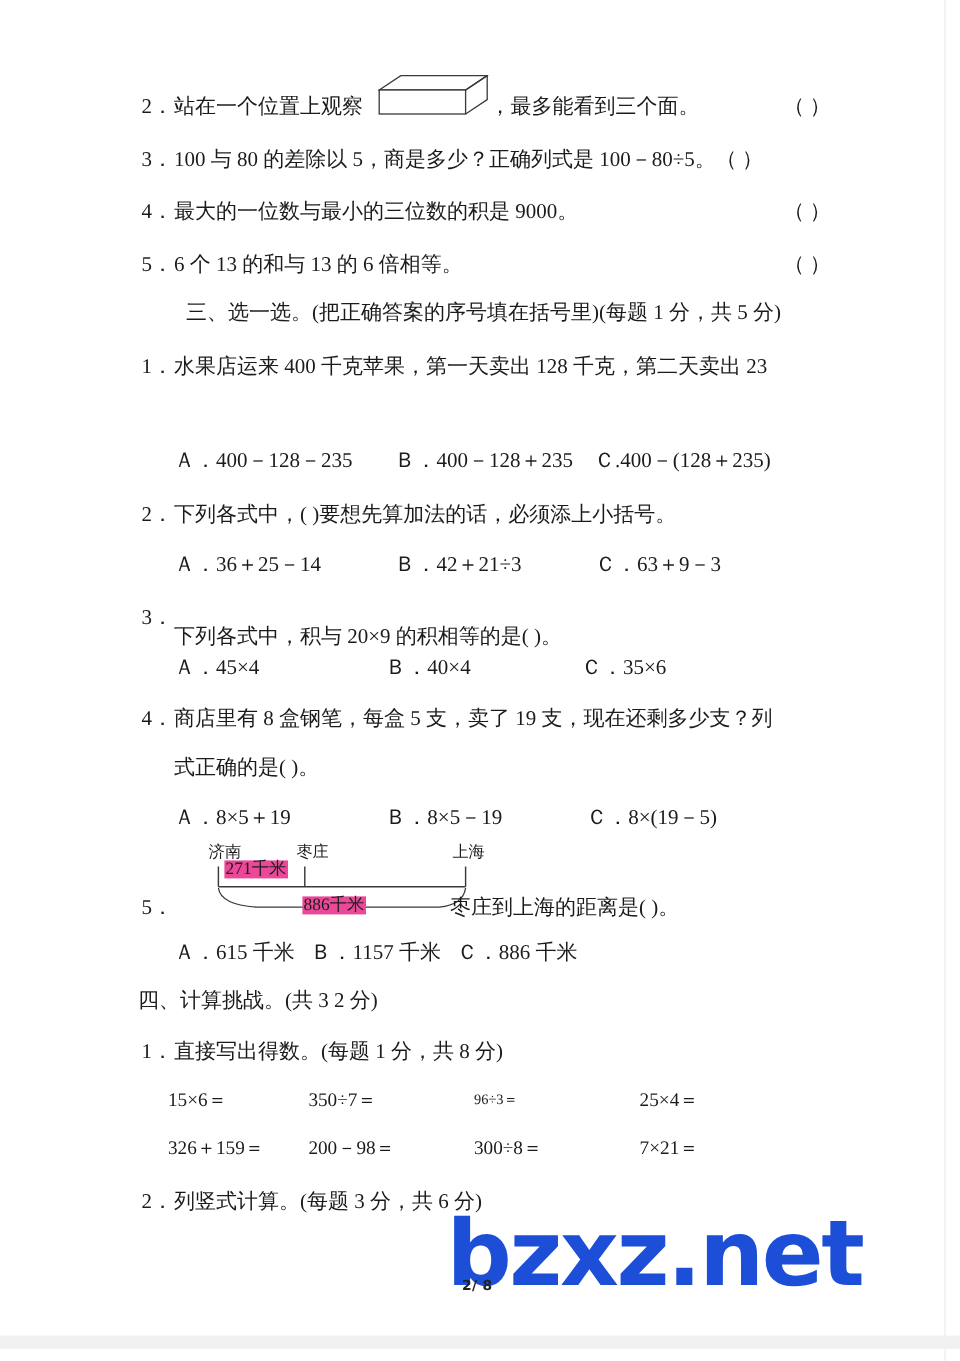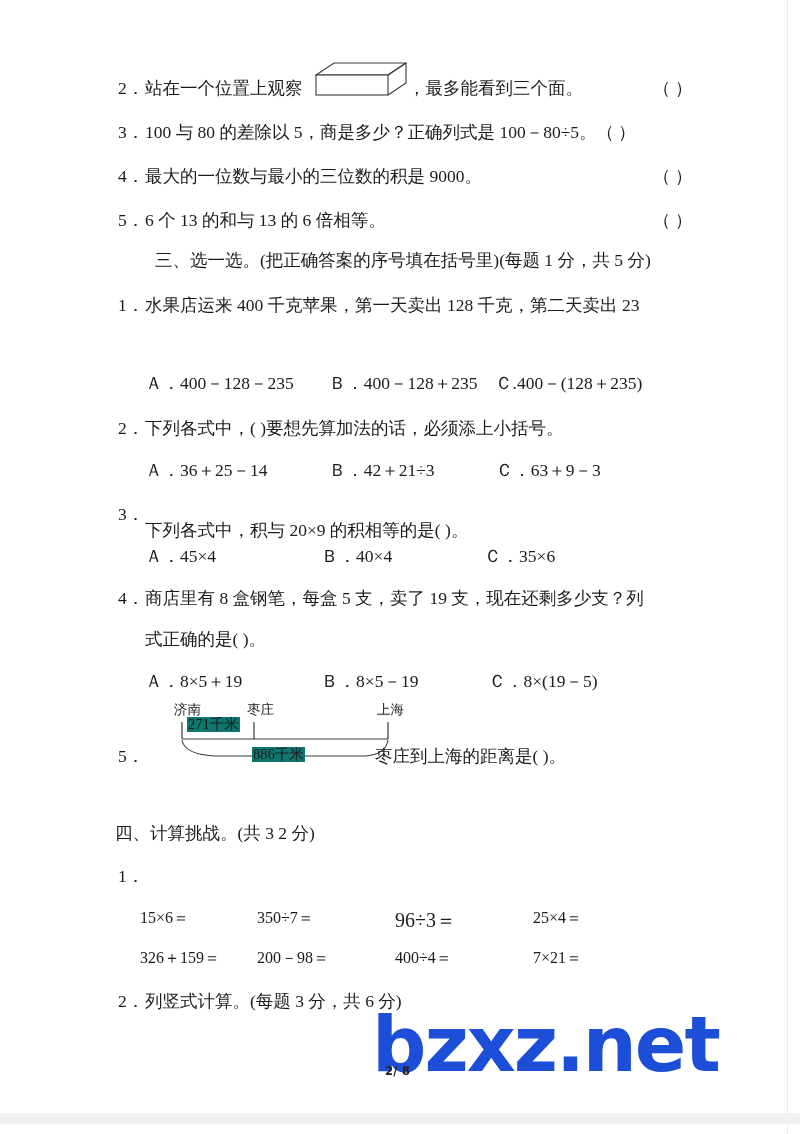--- a/index.html
+++ b/index.html
@@ -92,21 +92,21 @@
     position: absolute;
     font-size: 13.5px;
     line-height: 1;
     white-space: nowrap;
   }
   .seg-label {
     position: absolute;
     font-size: 14.5px;
     line-height: 1;
     white-space: nowrap;
-    background: #0f766e;
+    background: #ec4899;
     padding: 0 1px;
   }
 
   .pagenum {
     position: absolute;
     font-family: "DejaVu Sans", sans-serif;
     font-weight: bold;
     font-size: 11.5px;
     color: #222;
     letter-spacing: 0.3px;
@@ -183,33 +183,35 @@
       <line x1="8" y1="22" x2="214" y2="22" stroke="#3a3a3a" stroke-width="1.2"></line>
 
       <path d="M 8 23 Q 10 37 40 39 L 192 39 Q 212 37 214 23" fill="none" stroke="#3a3a3a" stroke-width="1.1"></path>
     </svg>
 
     <div class="seg-label" style="left:13px; top:14px;">271千米</div>
     <div class="seg-label" style="left:78px; top:44px;">886千米</div>
   </div>
 
   <div class="line" style="left:375px; top:748px;">枣庄到上海的距离是(         )。</div>
+  <div class="opts" style="left:145px; top:785px;">Ａ．615 千米   Ｂ．1157 千米   Ｃ．886 千米</div>
 
   <div class="line" style="left:115px; top:825px;">四、计算挑战。(共 3 2 分)</div>
 
   <div class="num" style="left:118px; top:868px;">1．</div>
+  <div class="line" style="left:145px; top:868px;">直接写出得数。(每题 1 分，共 8 分)</div>
 
   <div class="line" style="left:140px; top:910px; font-size:16px;">15×6＝</div>
   <div class="line" style="left:257px; top:910px; font-size:16px;">350÷7＝</div>
-  <div class="line" style="left:395px; top:910px; font-size:20px;">96÷3＝</div>
+  <div class="line" style="left:395px; top:910px; font-size:12px;">96÷3＝</div>
   <div class="line" style="left:533px; top:910px; font-size:16px;">25×4＝</div>
 
   <div class="line" style="left:140px; top:950px; font-size:16px;">326＋159＝</div>
   <div class="line" style="left:257px; top:950px; font-size:16px;">200－98＝</div>
-  <div class="line" style="left:395px; top:950px; font-size:16px;">400÷4＝</div>
+  <div class="line" style="left:395px; top:950px; font-size:16px;">300÷8＝</div>
   <div class="line" style="left:533px; top:950px; font-size:16px;">7×21＝</div>
 
   <div class="num" style="left:118px; top:993px;">2．</div>
   <div class="line" style="left:145px; top:993px;">列竖式计算。(每题 3 分，共 6 分)</div>
 
   <div class="pagenum" style="left:385px; top:1018px;">2/ 8</div>
 
 </div>
 
 </body></html>

